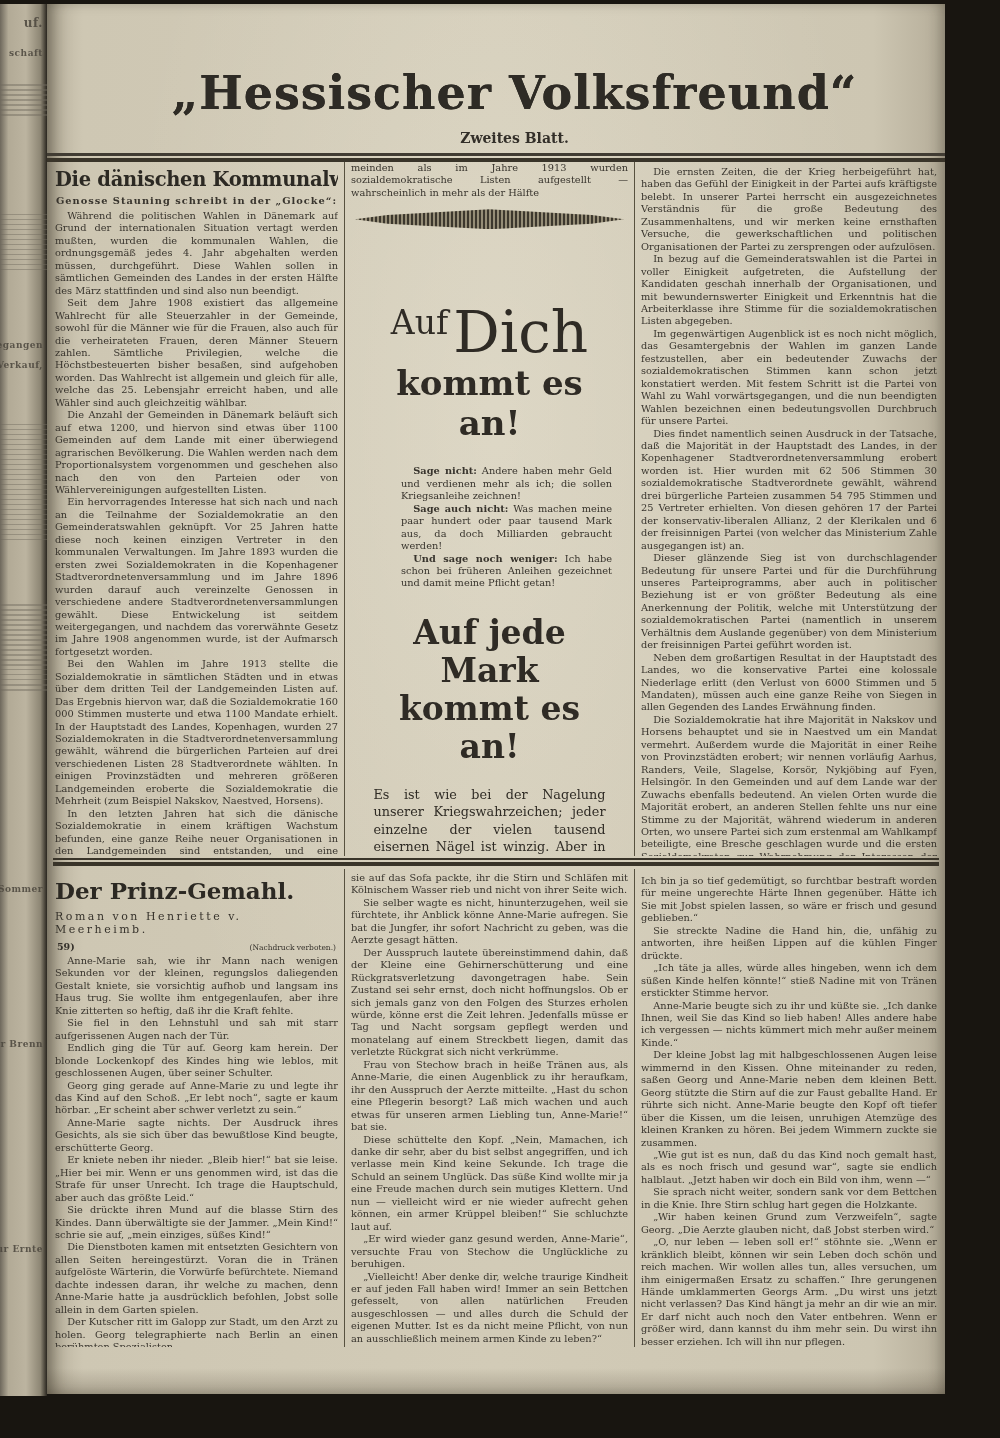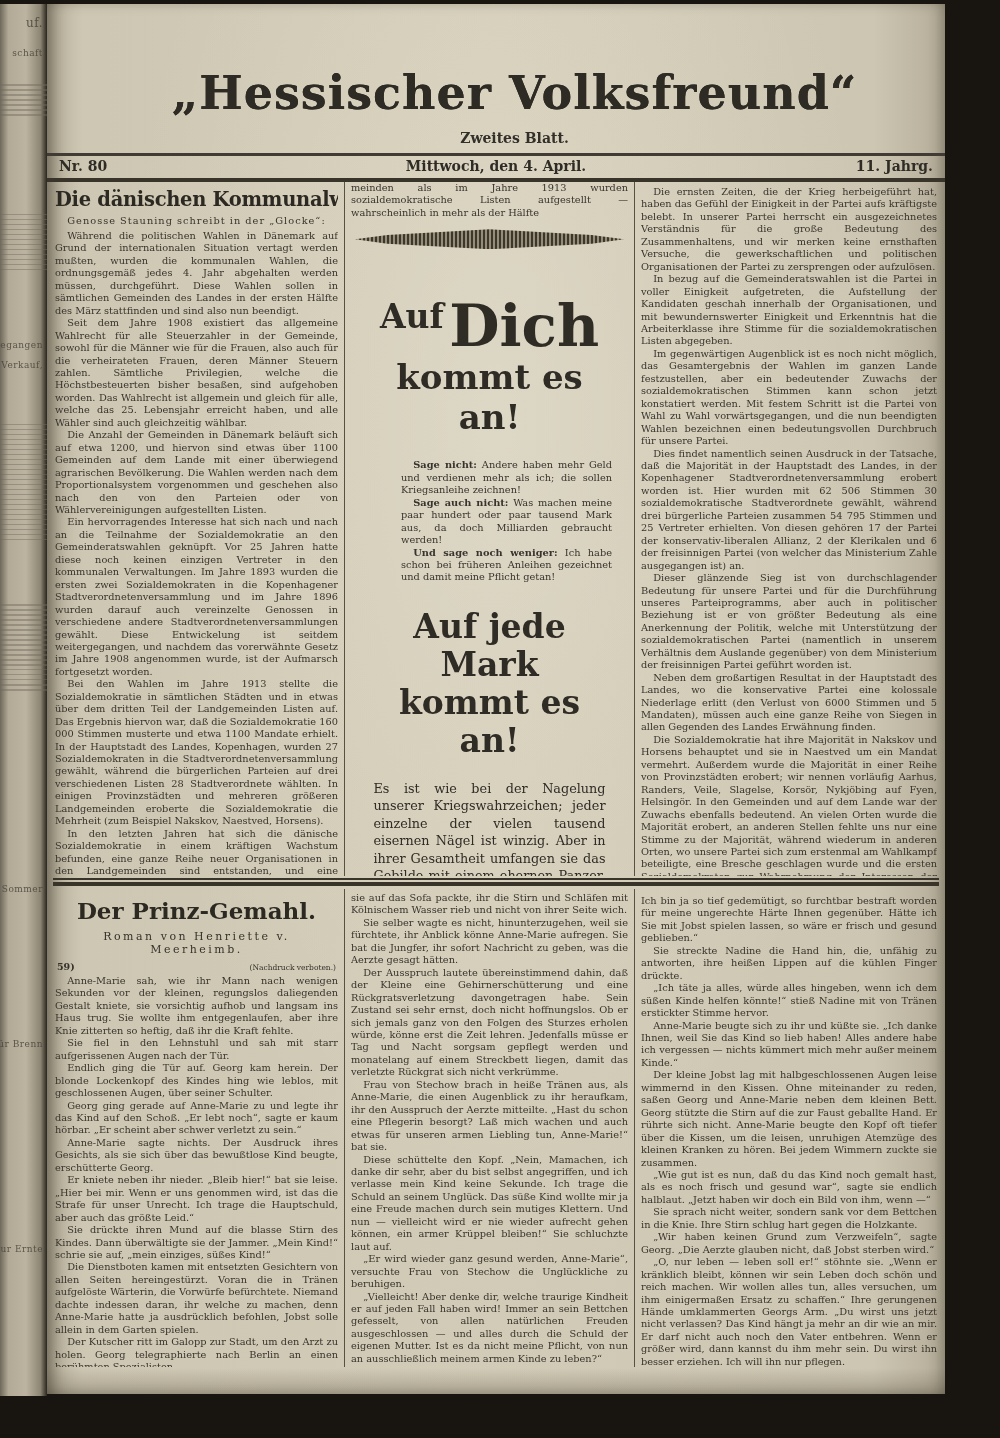--- a/index.html
+++ b/index.html
@@ -9,21 +9,21 @@
     font-family:"DejaVu Serif", serif;color:#34302a;
   }
   
   .edge-strip{
     position:absolute;left:0;top:4px;width:47px;height:1392px;
     background:linear-gradient(90deg,#6e685c 0%,#b2aa96 18%,#bcb4a0 55%,#8d8674 86%,#2a261f 100%);
     overflow:hidden;
   }
   .edge-strip .frag{
     position:absolute;right:4px;font-size:9px;color:#4a453c;white-space:nowrap;
-    font-weight:normal;letter-spacing:.5px;opacity:.85;
+    font-weight:bold;letter-spacing:.5px;opacity:.85;
   }
   .edge-strip .smudge{position:absolute;left:0;width:100%;height:34px;
     background:repeating-linear-gradient(#6f695d 0 1.5px,transparent 1.5px 5px);opacity:.45;}
   
   .page{
     position:absolute;left:47px;top:4px;width:898px;height:1390px;
     background:
       radial-gradient(ellipse at 50% 30%, rgba(255,252,240,.25), rgba(0,0,0,0) 60%),
       linear-gradient(90deg,#b9b19d 0%,#cec7b3 4%,#d2cbb7 50%,#cdc6b2 92%,#b5ad99 100%);
     box-shadow:inset 14px 0 18px -10px rgba(30,25,15,.55), inset -10px 0 16px -8px rgba(30,25,15,.4);
@@ -52,43 +52,43 @@
   .col-r{ flex:1 1 auto; }
   .top-section{ height:694px; }
   .bodytext p{
     margin:0;text-indent:1.25em;text-align:justify;
     font-size:9.8px;line-height:12.45px;color:#38342d;
   }
   .headline{
     font-size:19.5px;font-weight:bold;letter-spacing:-.3px;color:#2c2923;
     margin:6px 0 4px 0;white-space:nowrap;
   }
-  .byline{ font-size:9.8px;text-align:center;margin:2px 0 4px 0;color:#38342d;letter-spacing:1px; }
+  .byline{ font-size:9.8px;text-align:center;margin:2px 0 4px 0;color:#38342d;letter-spacing:1px;font-weight:bold; }
   
   .carryover{ margin-top:4px; }
   .ornament{
     height:20px;margin:10px 4px 0 4px;
     background:repeating-linear-gradient(90deg,#3c372d 0 2px,#958d77 2px 4px);
     clip-path:polygon(0 50%,12% 28%,50% 0,88% 28%,100% 50%,88% 72%,50% 100%,12% 72%);
   }
   .ad{ padding:0 16px;text-align:center;color:#2f2b25; }
-  .ad-h1{ margin-top:48px;font-weight:bold;line-height:1; }
+  .ad-h1{ margin-top:74px;font-weight:normal;line-height:1; }
   .ad-h1 .small{ font-size:33px;vertical-align:18px; }
   .ad-h1 .big{ font-size:58px; }
   .ad-h1b{ font-size:34px;font-weight:bold;margin-top:2px; }
   .ad-items{ text-align:left;margin-top:22px; }
   .ad-item{ margin:0 0 10px 0;padding-left:34px;text-indent:-34px;font-size:12.5px;line-height:17px; }
   .ad-item .lead{ font-weight:bold; }
   .ad-h2{ font-size:33px;font-weight:bold;line-height:1.15;margin-top:24px; }
   .ad-body{ margin:20px auto 0 auto;width:232px;text-align:justify;font-size:12.8px;line-height:17.5px; }
   
   .section-divider{ border:0;border-top:2px solid #393429;border-bottom:4px solid #393429;height:2px;margin:2px 6px 0 6px;background:transparent; }
   
   .novel-section{ height:478px;margin-top:3px; }
-  .novel-head{ text-align:center; }
+  .novel-head{ text-align:left; }
   .novel-title{ font-size:23px;font-weight:bold;margin-top:8px;color:#2c2923; }
   .novel-byline{ font-size:11px;margin-top:6px;letter-spacing:2.5px;color:#36322b; }
   .novel-meta{ display:flex;justify-content:space-between;font-size:9.5px;margin:5px 2px 3px 2px; }
   .novel-meta .installment{ font-weight:bold; }
   .novel-meta .notice{ font-size:7.5px;align-self:flex-end; }
   
   .page::after{
     content:"";position:absolute;left:0;right:0;bottom:0;height:26px;
     background:linear-gradient(rgba(0,0,0,0),rgba(60,50,35,.25));
   }
@@ -110,25 +110,20 @@
   <div class="frag" style="top:1240px">den zur Ernte</div>
 </div>
 
 <div class="page">
 
   <div class="masthead">
     <div class="title">„Hessischer Volksfreund“</div>
     <div class="subtitle">Zweites Blatt.</div>
   </div>
   <hr class="rule-med">
-  <div class="datebar">
-    <span>Nr. 80</span>
-    <span class="center">Mittwoch, den 4. April.</span>
-    <span>11. Jahrg.</span>
-  </div>
   <hr class="rule-thick">
 
   <div class="columns top-section">
 
     <div class="col col-l bodytext">
       <div class="headline">Die dänischen Kommunalwahlen</div>
       <div class="byline">Genosse Stauning schreibt in der „Glocke“:</div>
       <p>Während die politischen Wahlen in Dänemark auf Grund der internationalen Situation vertagt werden mußten, wurden die kommunalen Wahlen, die ordnungsgemäß jedes 4. Jahr abgehalten werden müssen, durchgeführt. Diese Wahlen sollen in sämtlichen Gemeinden des Landes in der ersten Hälfte des März stattfinden und sind also nun beendigt.</p>
       <p>Seit dem Jahre 1908 existiert das allgemeine Wahlrecht für alle Steuerzahler in der Gemeinde, sowohl für die Männer wie für die Frauen, also auch für die verheirateten Frauen, deren Männer Steuern zahlen. Sämtliche Privilegien, welche die Höchstbesteuerten bisher besaßen, sind aufgehoben worden. Das Wahlrecht ist allgemein und gleich für alle, welche das 25. Lebensjahr erreicht haben, und alle Wähler sind auch gleichzeitig wählbar.</p>
       <p>Die Anzahl der Gemeinden in Dänemark beläuft sich auf etwa 1200, und hiervon sind etwas über 1100 Gemeinden auf dem Lande mit einer überwiegend agrarischen Bevölkerung. Die Wahlen werden nach dem Proportionalsystem vorgenommen und geschehen also nach den von den Parteien oder von Wählervereinigungen aufgestellten Listen.</p>

